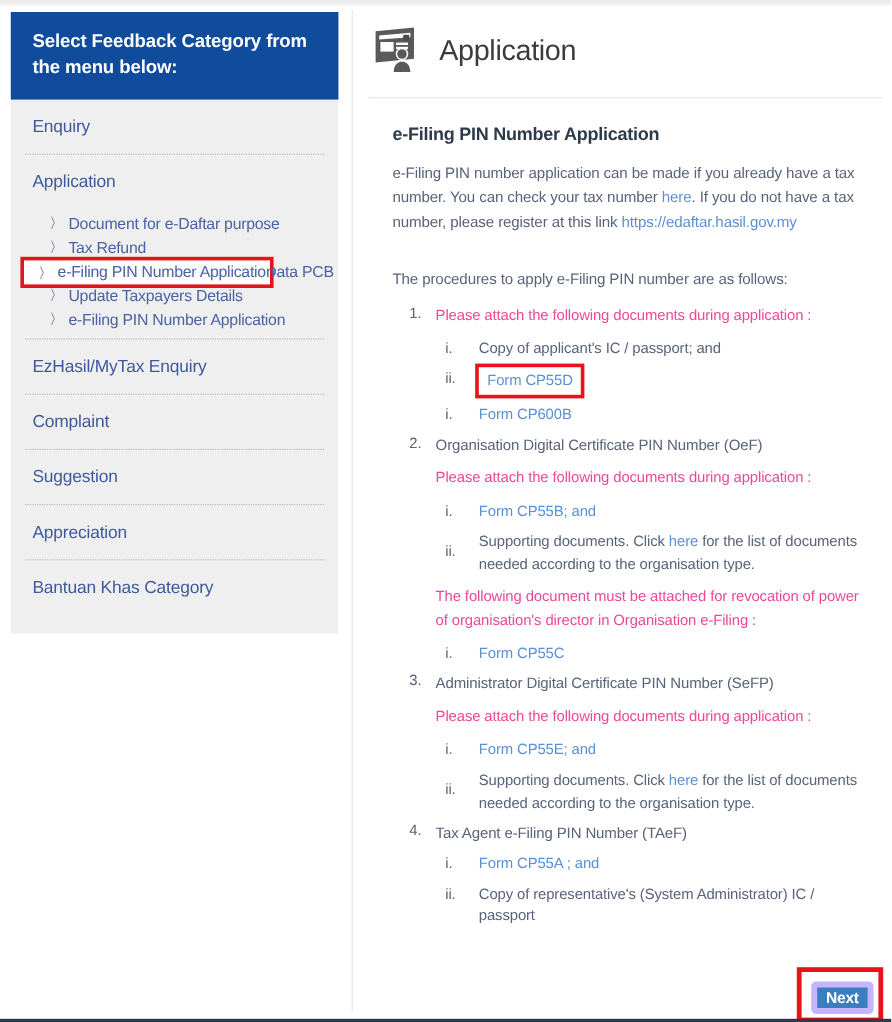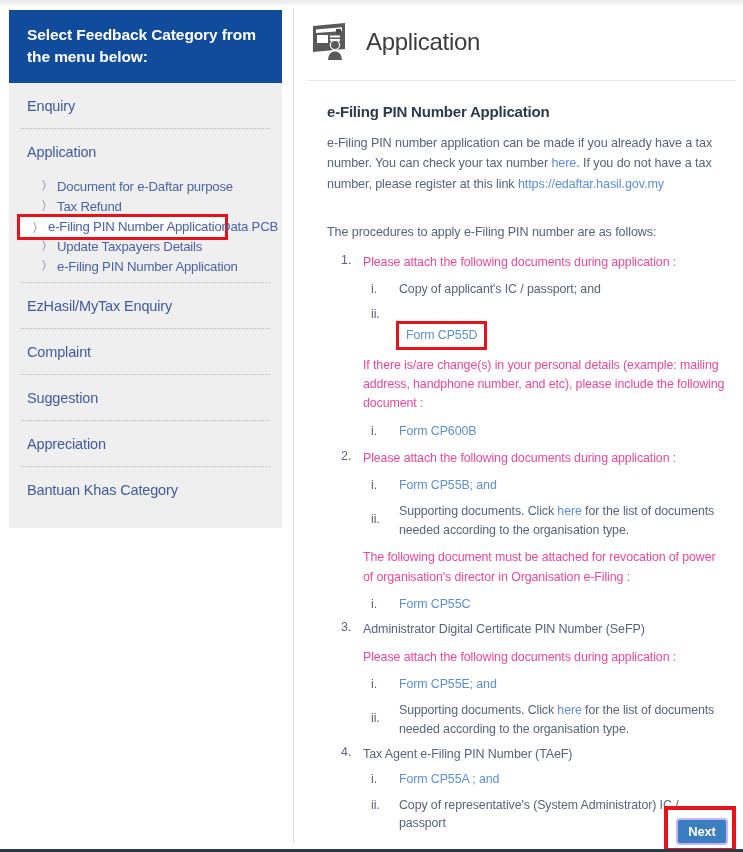--- a/index.html
+++ b/index.html
@@ -254,21 +254,20 @@
   ul.roman > li.two-line .rn { top: 8px; }
 
   
   .annot-inline {
     position: relative;
     display: inline-block;
     padding: 2px 7px 2px 7px;
     outline: 3px solid #e8121a;
     background: #ffffff;
     z-index: 3;
-    margin-top: 19px;
   }
 
   
   .next-wrap {
     position: absolute;
     left: 664px;
     top: 806px;
     width: 72px;
     height: 46px;
   }
@@ -281,21 +280,21 @@
     background: #ffffff;
     box-sizing: border-box;
   }
   .next-btn {
     position: absolute;
     left: 12px;
     top: 12px;
     width: 52px;
     height: 27px;
     background: #3a7ebf;
-    border: 2px solid #c4b5fd;
+    border: 5px solid #c4b5fd;
     border-radius: 4px;
     color: #ffffff;
     font-size: 13px;
     font-family: "Liberation Sans", sans-serif;
     font-weight: bold;
     cursor: pointer;
     padding: 0;
     letter-spacing: -0.2px;
   }
 </style>
@@ -414,30 +413,30 @@
           <ul class="roman">
             <li>
               <span class="rn">i.</span>
               <span>Copy of applicant's IC / passport; and</span>
             </li>
             <li>
               <span class="rn">ii.</span>
               <span class="annot-inline"><a class="lnk" href="#">Form CP55D</a></span>
             </li>
           </ul>
-          <div class="step-note">If there is/are change(s) in your personal details (example: mailing address, handphone number, and etc), please include the following document :</div>
           <ul class="roman">
             <li>
               <span class="rn">i.</span>
               <a class="lnk" href="#">Form CP600B</a>
             </li>
           </ul>
         </li>
 
         <li>
+          <div class="step-title">Organisation Digital Certificate PIN Number (OeF)</div>
           <div class="step-note">Please attach the following documents during application :</div>
           <ul class="roman">
             <li>
               <span class="rn">i.</span>
               <a class="lnk" href="#">Form CP55B; and</a>
             </li>
             <li class="two-line">
               <span class="rn">ii.</span>
               <span>Supporting documents. Click </span><a class="lnk" href="#">here</a><span> for the list of documents needed according to the organisation type.</span>
             </li>

